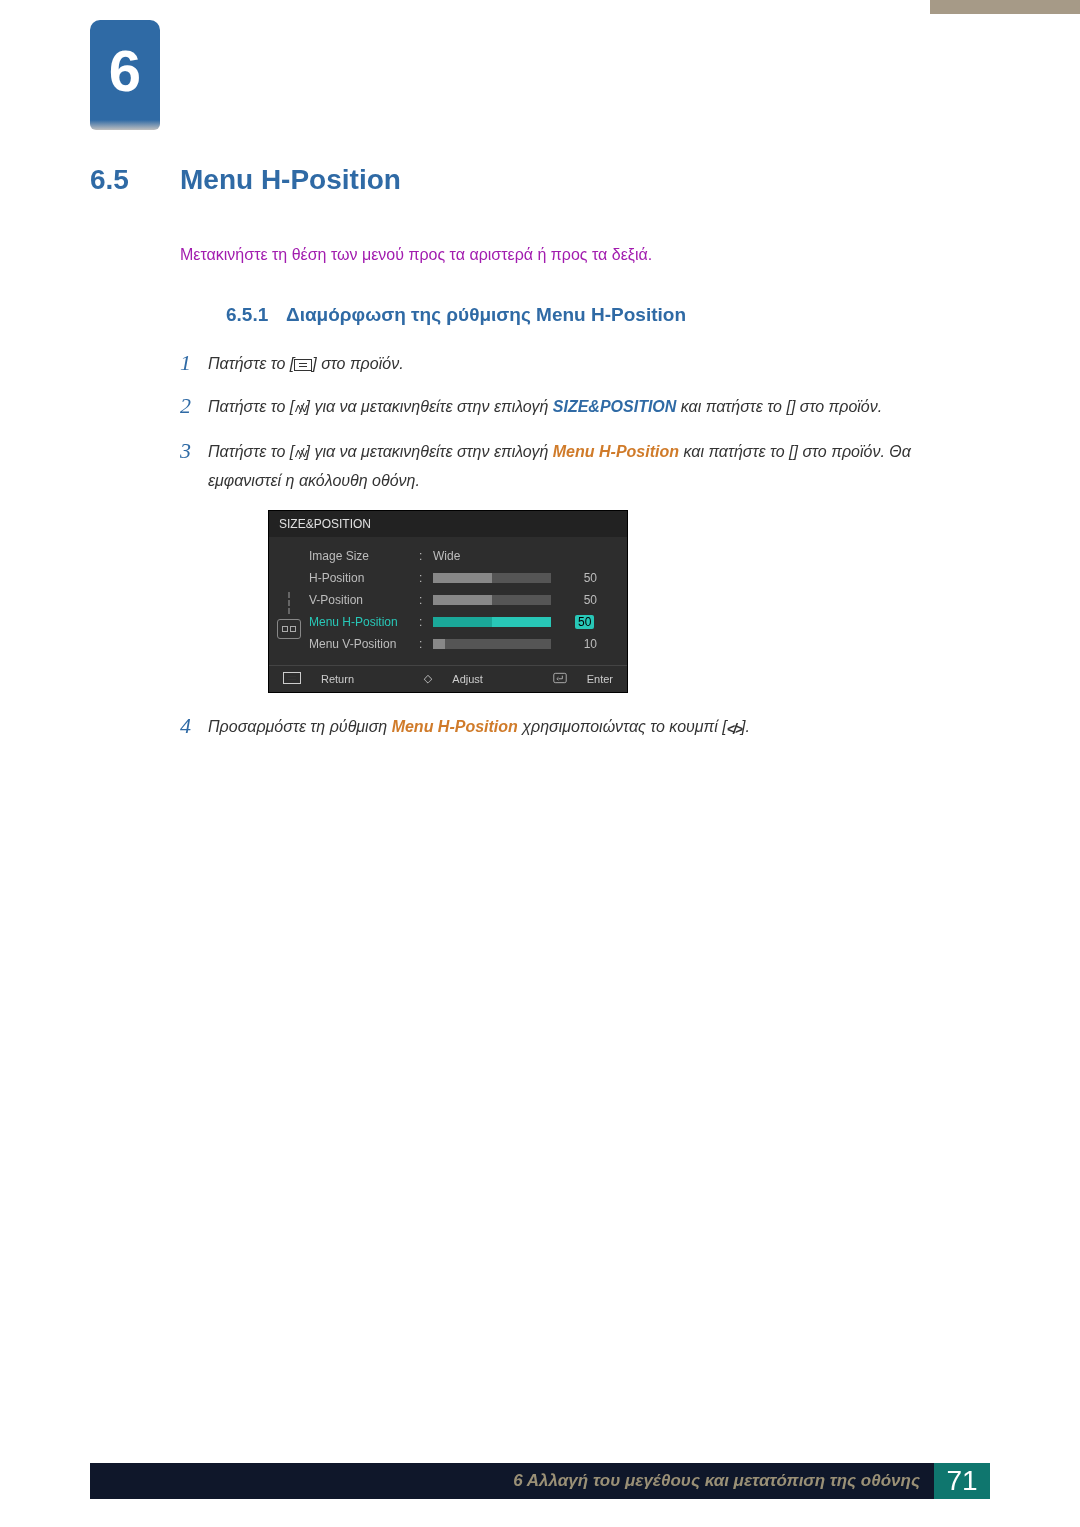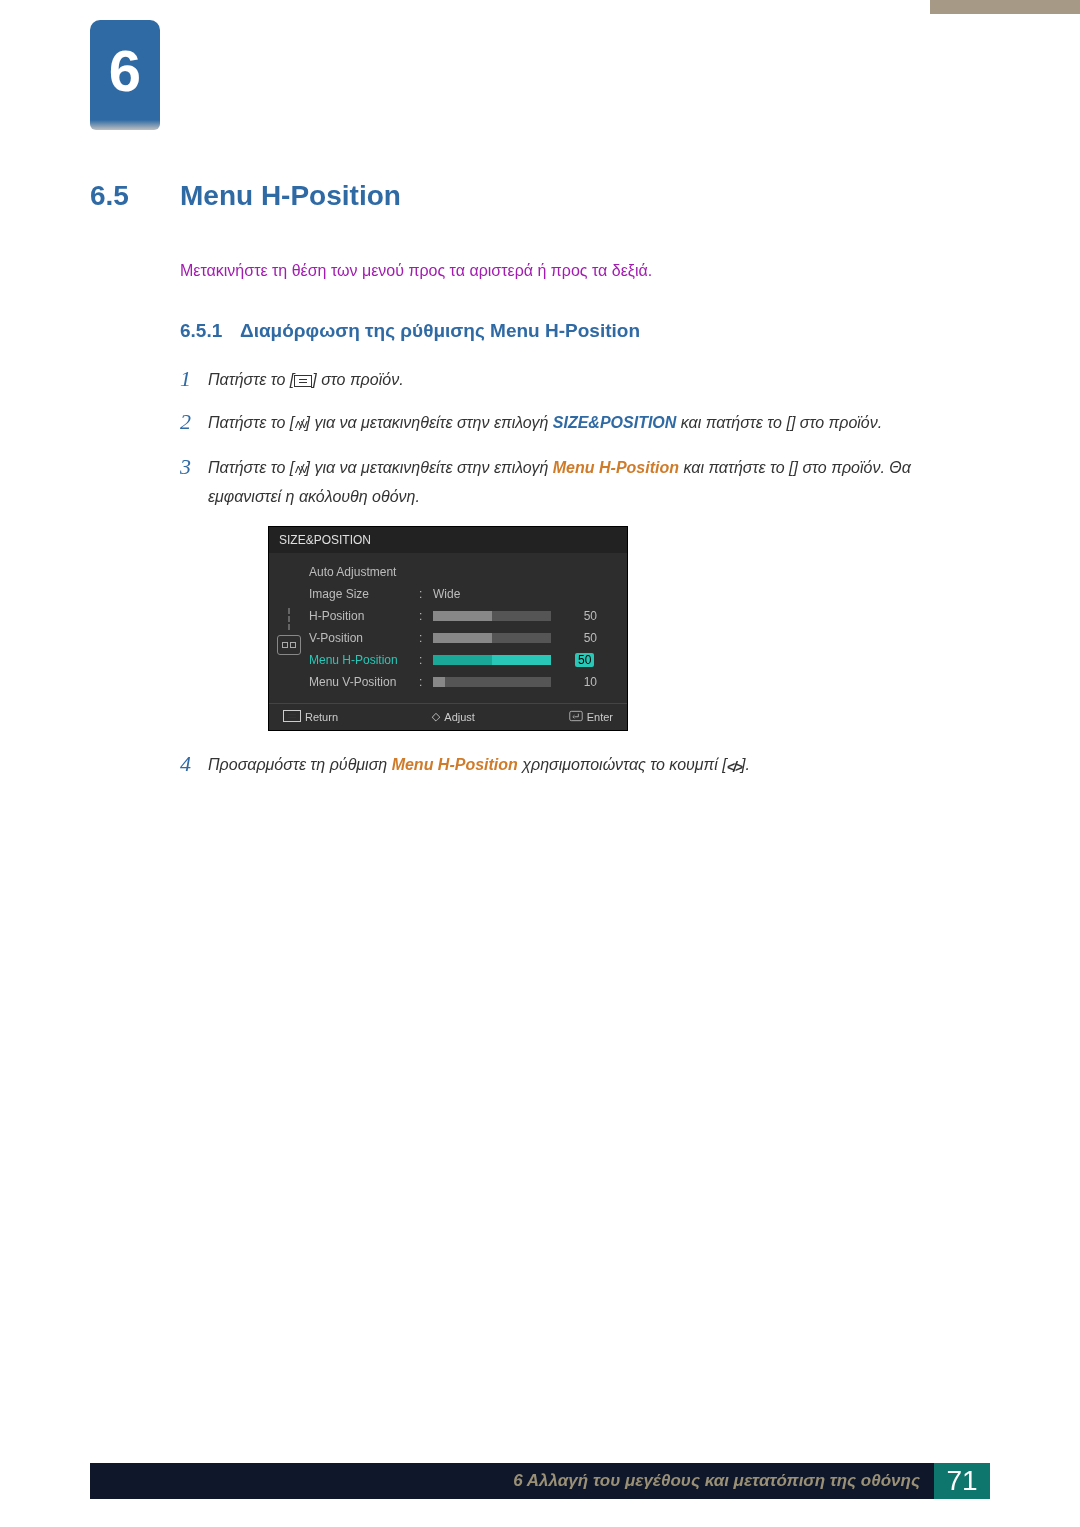--- a/index.html
+++ b/index.html
@@ -50,29 +50,29 @@
   .chapter-title {
     margin-left: 25px;
     color: #2f6aa5;
     font-size: 32px;
     font-weight: bold;
     line-height: 1.25;
     max-width: 740px;
   }
   .content {
     position: absolute;
-    left: 90px; top: 180px;
+    left: 90px; top: 164px;
     width: 880px;
   }
   .section-row { display: flex; align-items: baseline; margin-bottom: 50px; }
   .section-num { color: #2f6aa5; font-size: 28px; font-weight: bold; width: 90px; }
   .section-title { color: #2f6aa5; font-size: 28px; font-weight: bold; }
   .section-desc { margin-left: 90px; font-size: 16px; color: #a21caf; margin-bottom: 40px; }
   .subsection-row { display: flex; align-items: baseline; margin-left: 90px; margin-bottom: 24px; }
-  .subsection-num { color: #2f6aa5; font-size: 19px; font-weight: bold; width: 60px; }
+  .subsection-num { color: #2f6aa5; font-size: 19px; font-weight: bold; width: 60px; margin-left: 46px; }
   .subsection-title { color: #2f6aa5; font-size: 19px; font-weight: bold; }
   .steps { margin-left: 90px; }
   .step { display: flex; align-items: flex-start; margin-bottom: 16px; }
   .step-num {
     color: #2f6aa5; font-size: 22px; font-style: italic;
     width: 28px; flex-shrink: 0; font-family: Georgia, "Times New Roman", serif;
   }
   .step-text { font-size: 16px; color: #333; line-height: 1.7; font-style: italic; }
   .step-text .hl-blue { color: #2f6aa5; font-weight: bold; }
   .step-text .hl-orange { color: #d07b2a; font-weight: bold; }
@@ -128,21 +128,21 @@
   .osd-bar.active { background: #28c7b7; }
   .osd-bar .fill { position: absolute; left: 0; top: 0; bottom: 0; background: #888; }
   .osd-bar.active .fill { background: #1aa899; }
   .osd-bar.low .fill { background: #888; }
   .osd-num { width: 22px; text-align: right; color: #bdbdbd; margin-left: 16px; }
   .osd-num.active { background: #28c7b7; color: #000; padding: 0 3px; border-radius: 2px; width: auto; }
   .osd-footer {
     display: flex; justify-content: space-between;
     padding: 6px 14px; border-top: 1px solid #444; font-size: 11px; color: #ccc;
   }
-  .osd-footer span { display: inline-flex; align-items: center; gap: 4px; }
+  .osd-footer span { display: inline-flex; align-items: center; gap: 20px; }
   .osd-footer .ficon { display: inline-block; }
 
   .page-footer {
     position: absolute;
     left: 90px; right: 90px; bottom: 28px;
     height: 36px;
     display: flex; align-items: stretch;
   }
   .footer-bar {
     flex: 1;
@@ -224,23 +224,20 @@
           <div class="osd-leftcol">
             <div class="tick"></div>
             <div class="tick"></div>
             <div class="tick"></div>
             <div class="osd-side-icon">
                   <span class="sq"></span>
                   <span class="sq"></span>
                 </div>
           </div>
           <div class="osd-rows">
-            <div class="osd-row">
-              <div class="osd-label">Auto Adjustment</div>
-            </div>
             <div class="osd-row">
               <div class="osd-label">Image Size</div>
               <div class="osd-colon">:</div>
               <div class="osd-valtext">Wide</div>
             </div>
             <div class="osd-row">
               <div class="osd-label">H-Position</div>
               <div class="osd-colon">:</div>
               <div class="osd-bar">
                     <div class="fill" style="width:50%"></div>

